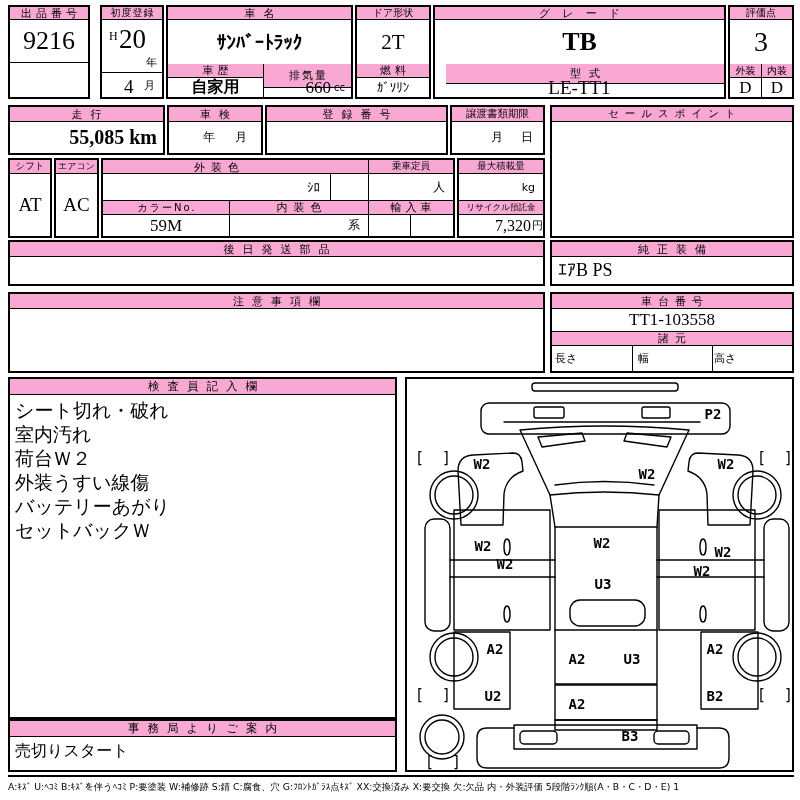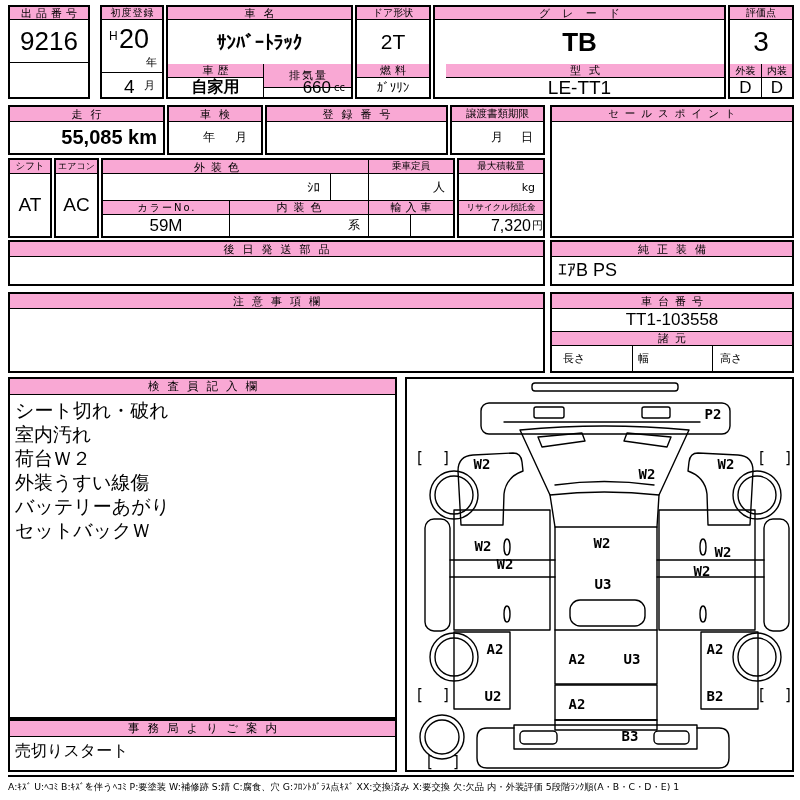--- a/index.html
+++ b/index.html
@@ -4,21 +4,21 @@
 <style>
   html,body{margin:0;padding:0;background:#fff}
   .sheet{position:relative;width:800px;height:800px;background:#fff;color:#000;
          font-family:"DejaVu Sans","Liberation Sans",sans-serif;overflow:hidden}
   .box{position:absolute;border:2px solid #000;box-sizing:border-box;background:#fff}
   .abs{position:absolute;box-sizing:border-box}
   .hd{background:#f9a8d4;border-bottom:1px solid #000;display:flex;align-items:center;justify-content:center;font-size:11px;white-space:nowrap}
   .ctr{display:flex;align-items:center;justify-content:center}
   .rgt{display:flex;align-items:center;justify-content:flex-end}
   .lft{display:flex;align-items:center;justify-content:flex-start}
-  .mono{font-family:Liberation Sans, sans-serif}
+  .mono{font-family:Liberation Serif, serif}
   .b{font-weight:bold}
   .bt{border-top:1px solid #000}.bl{border-left:1px solid #000}.bb{border-bottom:1px solid #000}
   .sp1{letter-spacing:1px;text-indent:1px}.sp2{letter-spacing:2px;text-indent:2px}
   .sp4{letter-spacing:4px;text-indent:4px}.sp6{letter-spacing:6px;text-indent:6px}
   .sp8{letter-spacing:8px;text-indent:8px}.sp12{letter-spacing:12px;text-indent:12px}
   .f9{font-size:9px}.f95{font-size:9.5px}.f10{font-size:10px}.f105{font-size:10.5px}
   .f11{font-size:11px}.f12{font-size:12px}.f13{font-size:13px}.f14{font-size:18px}
   .f16{font-size:16px}.f17{font-size:17px}.f19{font-size:19px}.f20{font-size:20px}
   .f21{font-size:21px}.f26{font-size:26px}.f28{font-size:28px}
   .notes div{font-size:19px;line-height:24px;white-space:nowrap}
@@ -66,21 +66,21 @@
   <div class="box" style="left:355px;top:5px;width:76px;height:94px">
     <div class="abs hd f10" style="left:0;right:0;top:0;height:13px">ドア形状</div>
     <div class="abs ctr mono f21" style="left:0;right:0;top:13px;height:44px">2T</div>
     <div class="abs hd sp4" style="left:0;right:0;top:57px;height:14px">燃料</div>
     <div class="abs ctr f13" style="left:0;right:0;top:71px;bottom:0">ｶﾞｿﾘﾝ</div>
   </div>
 
   <div class="box" style="left:433px;top:5px;width:293px;height:94px">
     <div class="abs hd sp12" style="left:0;right:0;top:0;height:13px">グレード</div>
     <div class="abs ctr mono f26 b" style="left:0;right:0;top:13px;height:44px">TB</div>
-    <div class="abs hd sp8" style="left:11px;right:0;top:57px;height:14px">型式</div>
+    <div class="abs hd sp8" style="left:11px;right:0;top:57px;height:20px">型式</div>
     <div class="abs ctr mono f19" style="left:0;right:0;top:71px;bottom:0">LE-TT1</div>
   </div>
 
   <div class="box" style="left:728px;top:5px;width:66px;height:94px">
     <div class="abs hd f10" style="left:0;right:0;top:0;height:13px">評価点</div>
     <div class="abs ctr mono f28" style="left:0;right:0;top:13px;height:44px">3</div>
     <div class="abs hd f10" style="left:0;width:31px;top:57px;height:14px">外装</div>
     <div class="abs hd f10 bl" style="left:31px;right:0;top:57px;height:14px">内装</div>
     <div class="abs ctr mono f17" style="left:0;width:31px;top:71px;bottom:0">D</div>
     <div class="abs ctr mono f17 bl" style="left:31px;right:0;top:71px;bottom:0">D</div>
@@ -176,23 +176,23 @@
 
   <div class="box" style="left:8px;top:292px;width:537px;height:81px">
     <div class="abs hd sp8" style="left:0;right:0;top:0;height:15px">注意事項欄</div>
     <div class="abs" style="left:0;right:0;top:15px;bottom:0"></div>
   </div>
 
   <div class="box" style="left:550px;top:292px;width:244px;height:81px">
     <div class="abs hd sp6" style="left:0;right:0;top:0;height:15px">車台番号</div>
     <div class="abs ctr mono f17 bb" style="left:0;right:0;top:15px;height:23px">TT1-103558</div>
     <div class="abs hd sp6" style="left:0;right:0;top:38px;height:14px">諸元</div>
-    <div class="abs lft f11" style="left:0;width:80px;top:52px;bottom:0;padding-left:11px">長さ</div>
+    <div class="abs lft f11" style="left:0;width:80px;top:52px;bottom:0;padding-left:3px">長さ</div>
     <div class="abs lft f11 bl" style="left:80px;width:80px;top:52px;bottom:0;padding-left:5px">幅</div>
-    <div class="abs lft f11 bl" style="left:160px;right:0;top:52px;bottom:0;padding-left:7px">高さ</div>
+    <div class="abs lft f11 bl" style="left:160px;right:0;top:52px;bottom:0;padding-left:1px">高さ</div>
   </div>
 
   <div class="box" style="left:8px;top:377px;width:389px;height:342px">
     <div class="abs hd sp8" style="left:0;right:0;top:0;height:16px;font-size:11.5px">検査員記入欄</div>
     <div class="abs notes" style="left:5px;right:2px;top:19px;bottom:2px">
       <div>シート切れ・破れ</div>
       <div>室内汚れ</div>
       <div>荷台Ｗ２</div>
       <div>外装うすい線傷</div>
       <div>バッテリーあがり</div>

